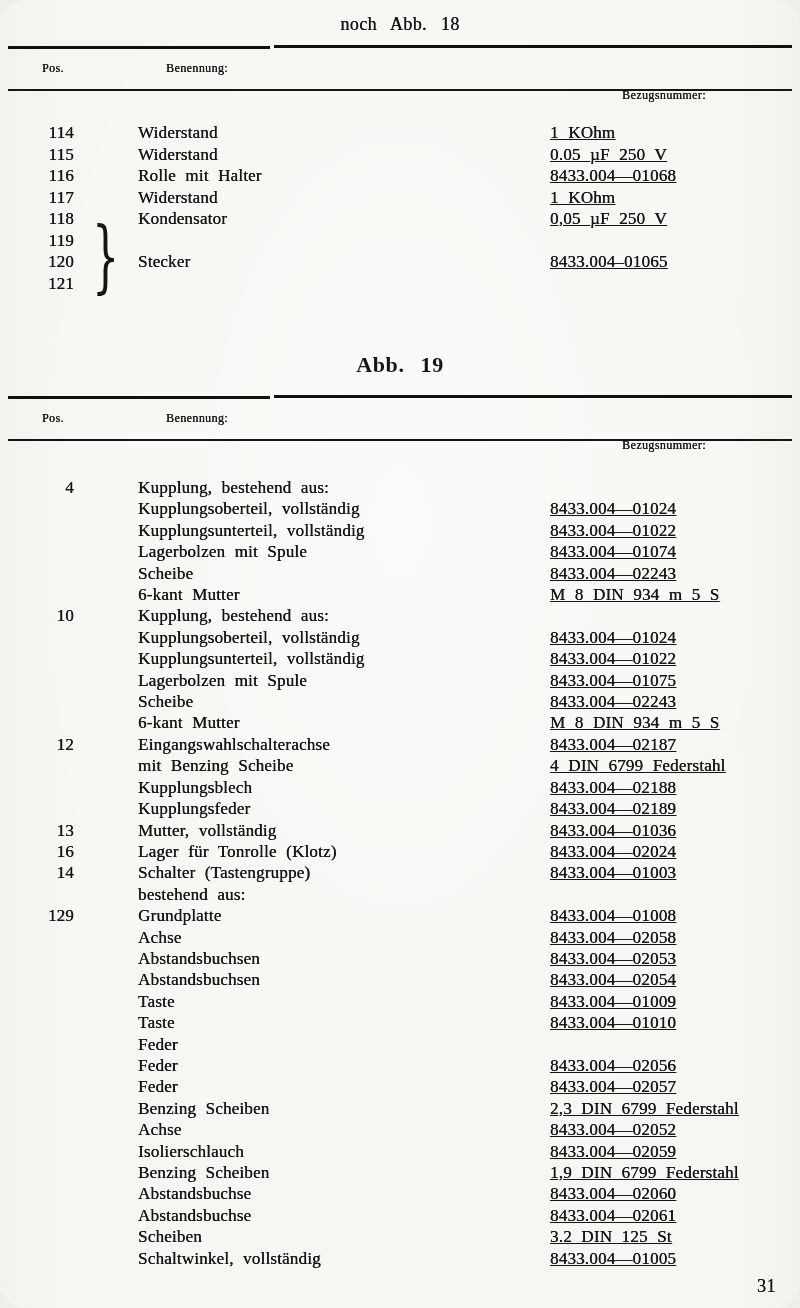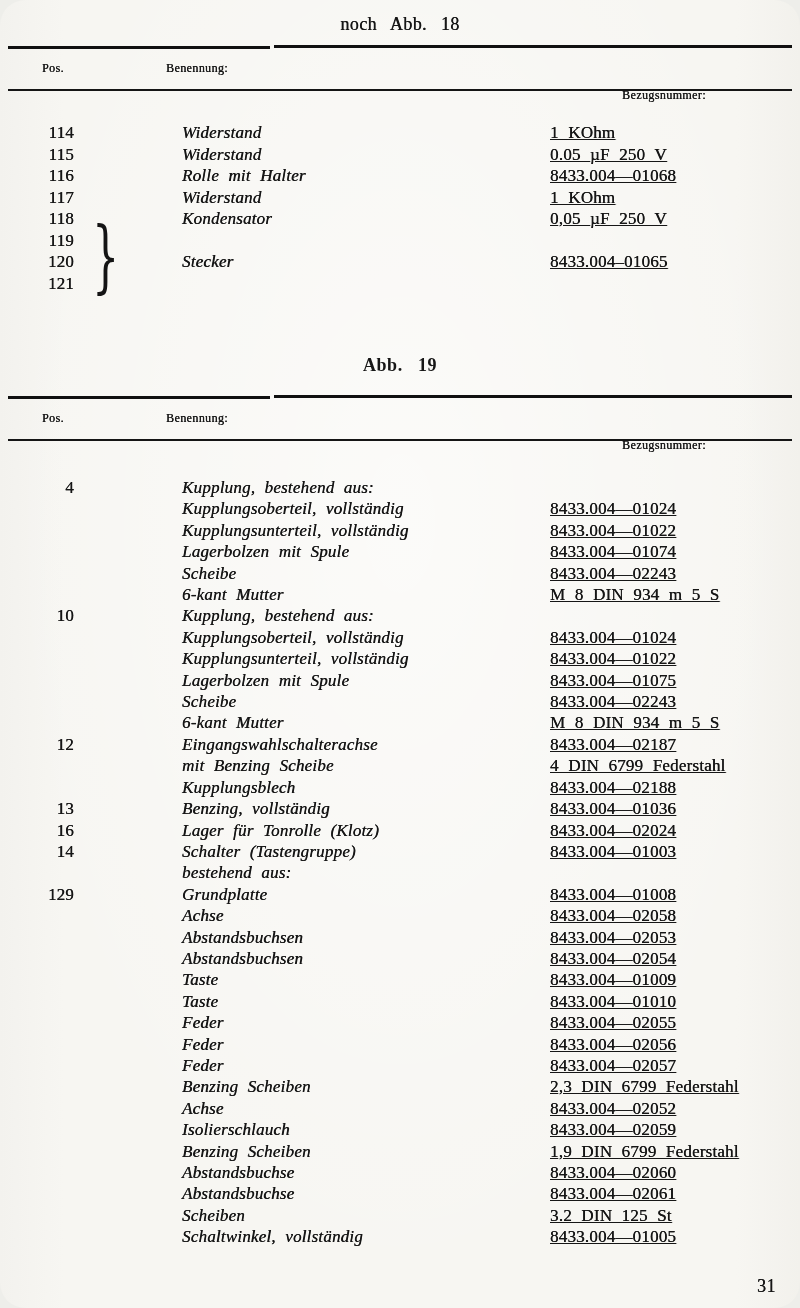--- a/index.html
+++ b/index.html
@@ -18,21 +18,21 @@
     border-radius: 25px;
   }
   .doc-title{
     padding-top:13px;text-align:center;
     font-size:18px;line-height:22px;
     word-spacing:9px;letter-spacing:.4px;
     text-shadow:.3px 0 0 currentColor;
   }
   .fig-title{
     margin:58px 0 0 0;text-align:center;
-    font-size:18px;line-height:26px;font-weight:bold;
+    font-size:22px;line-height:26px;font-weight:bold;
     word-spacing:10px;letter-spacing:.6px;
   }
   .ptable{margin:0 8px;}
   .rule-top{margin-top:10px;height:4px;position:relative;}
   .t19 .rule-top{margin-top:17px;}
   .rule-top .seg{position:absolute;height:3px;background:#101010;}
   .rule-top .seg1{left:0;top:1px;}
   .rule-top .seg2{right:0;top:0;}
   .t18 .seg1{width:262px;} .t18 .seg2{width:518px;}
   .t19 .seg1{width:262px;} .t19 .seg2{width:518px;}
@@ -45,21 +45,21 @@
   .tbody{position:relative;padding-top:23px;margin-top:8px;}
   .t19 .tbody{padding-top:28px;}
   .row{
     display:grid;grid-template-columns:66px 476px 1fr;
     font-size:17px;line-height:21.5px;
     word-spacing:5px;letter-spacing:.2px;
     text-shadow:.3px 0 0 currentColor;
   }
   .t19 .row{line-height:21.4px;}
   .cell-pos{text-align:right;}
-  .cell-name{padding-left:108px;font-style:italic;}
+  .cell-name{padding-left:64px;}
   .cell-ref{padding-left:0;text-decoration:underline;}
   .brace{
     position:absolute;left:84px;top:127px;
     font-family:"DejaVu Serif",serif;
     font-size:78px;line-height:60px;font-weight:normal;
     transform:scaleX(.55);transform-origin:left center;
     color:#141414;
   }
   .page-number{
     position:absolute;left:757px;top:1276px;
@@ -237,24 +237,29 @@
           <span class="cell-name">mit Benzing Scheibe</span>
           <span class="cell-ref">4 DIN 6799 Federstahl</span>
         </div>
 
         <div class="row">
           <span class="cell-pos"></span>
           <span class="cell-name">Kupplungsblech</span>
           <span class="cell-ref">8433.004—02188</span>
         </div>
 
+        <div class="row">
+          <span class="cell-pos"></span>
+          <span class="cell-name">Kupplungsfeder</span>
+          <span class="cell-ref">8433.004—02189</span>
+        </div>
 
         <div class="row">
           <span class="cell-pos">13</span>
-          <span class="cell-name">Benzing, vollständig</span>
+          <span class="cell-name">Mutter, vollständig</span>
           <span class="cell-ref">8433.004—01036</span>
         </div>
 
         <div class="row">
           <span class="cell-pos">16</span>
           <span class="cell-name">Lager für Tonrolle (Klotz)</span>
           <span class="cell-ref">8433.004—02024</span>
         </div>
 
         <div class="row">
@@ -301,21 +306,20 @@
 
         <div class="row">
           <span class="cell-pos"></span>
           <span class="cell-name">Taste</span>
           <span class="cell-ref">8433.004—01010</span>
         </div>
 
         <div class="row">
           <span class="cell-pos"></span>
           <span class="cell-name">Feder</span>
-          <span class="cell-ref">8433.004—02055</span>
         </div>
 
         <div class="row">
           <span class="cell-pos"></span>
           <span class="cell-name">Feder</span>
           <span class="cell-ref">8433.004—02056</span>
         </div>
 
         <div class="row">
           <span class="cell-pos"></span>

